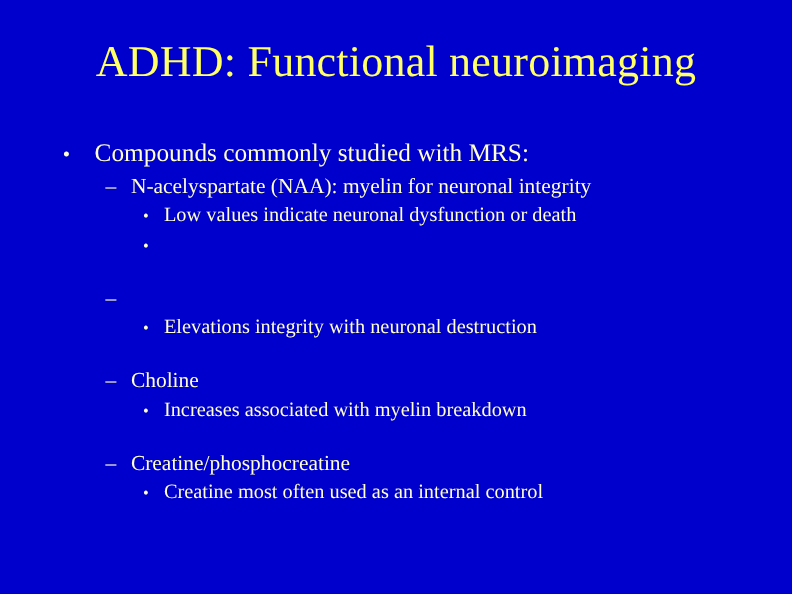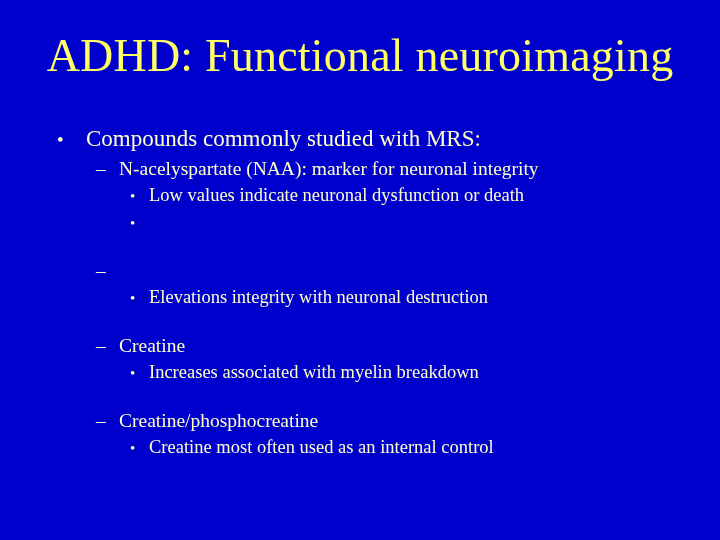--- a/index.html
+++ b/index.html
@@ -19,21 +19,21 @@
     background: #0000CC;
     box-sizing: border-box;
   }
   
   #slide-title {
     position: absolute;
     left: 0;
     top: 36px;
     width: 720px;
     text-align: center;
-    font-size: 46px;
+    font-size: 40px;
     line-height: 40px;
     color: #FFFF66;
     white-space: nowrap;
     letter-spacing: 0.2px;
   }
   
   #body-block {
     position: absolute;
     left: 0;
     top: 124px;
@@ -101,21 +101,21 @@
 
   <div id="body-block">
 
     <div class="line lvl1" style="color: rgb(255, 255, 204);">
       <span class="marker" style="color: rgb(255, 255, 204);">•</span>
       <span class="txt">Compounds commonly studied with MRS:</span>
     </div>
 
     <div class="line lvl2" style="color: rgb(255, 255, 204);">
       <span class="marker" style="color: rgb(255, 255, 204);">–</span>
-      <span class="txt">N-acelyspartate (NAA): marker for neuronal integrity</span>
+      <span class="txt">N-acelyspartate (NAA): myelin for neuronal integrity</span>
     </div>
     <div class="line lvl3 c2" style="color: rgb(255, 255, 204);">
       <span class="marker" style="color: rgb(255, 255, 204);">•</span>
       <span class="txt">Low values indicate neuronal dysfunction or death</span>
     </div>
     <div class="line lvl3 c2" style="color: rgb(255, 255, 204);">
       <span class="marker" style="color: rgb(255, 255, 204);">•</span>
     </div>
 
     <div class="group-gap"></div>
@@ -125,21 +125,21 @@
     </div>
     <div class="line lvl3 c2" style="color: rgb(255, 255, 204);">
       <span class="marker" style="color: rgb(255, 255, 204);">•</span>
       <span class="txt">Elevations integrity with neuronal destruction</span>
     </div>
 
     <div class="group-gap"></div>
 
     <div class="line lvl2" style="color: rgb(255, 255, 204);">
       <span class="marker" style="color: rgb(255, 255, 204);">–</span>
-      <span class="txt">Creatine</span>
+      <span class="txt">Choline</span>
     </div>
     <div class="line lvl3 c2" style="color: rgb(255, 255, 204);">
       <span class="marker" style="color: rgb(255, 255, 204);">•</span>
       <span class="txt">Increases associated with myelin breakdown</span>
     </div>
 
     <div class="group-gap"></div>
 
     <div class="line lvl2" style="color: rgb(255, 255, 204);">
       <span class="marker" style="color: rgb(255, 255, 204);">–</span>

